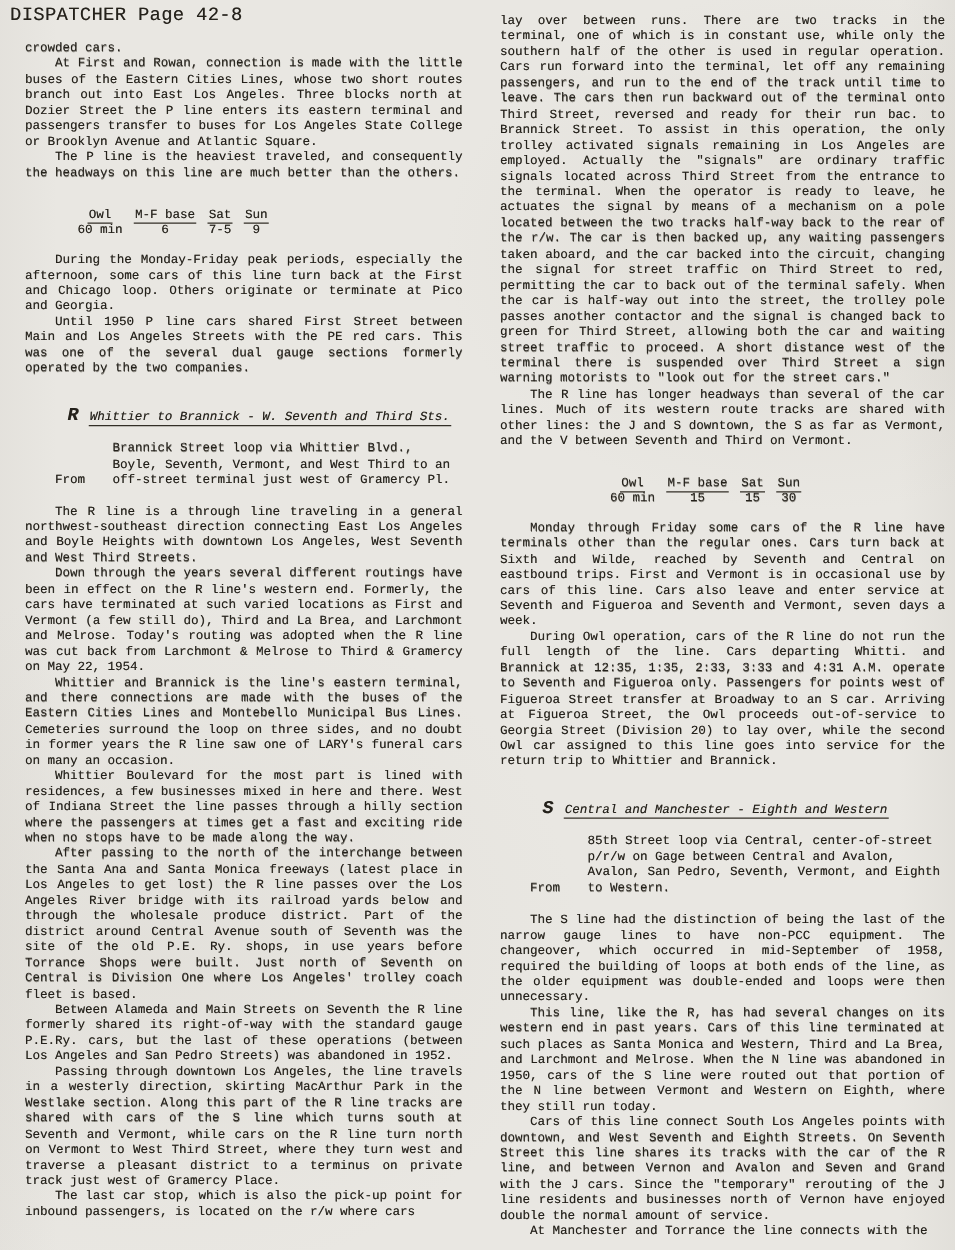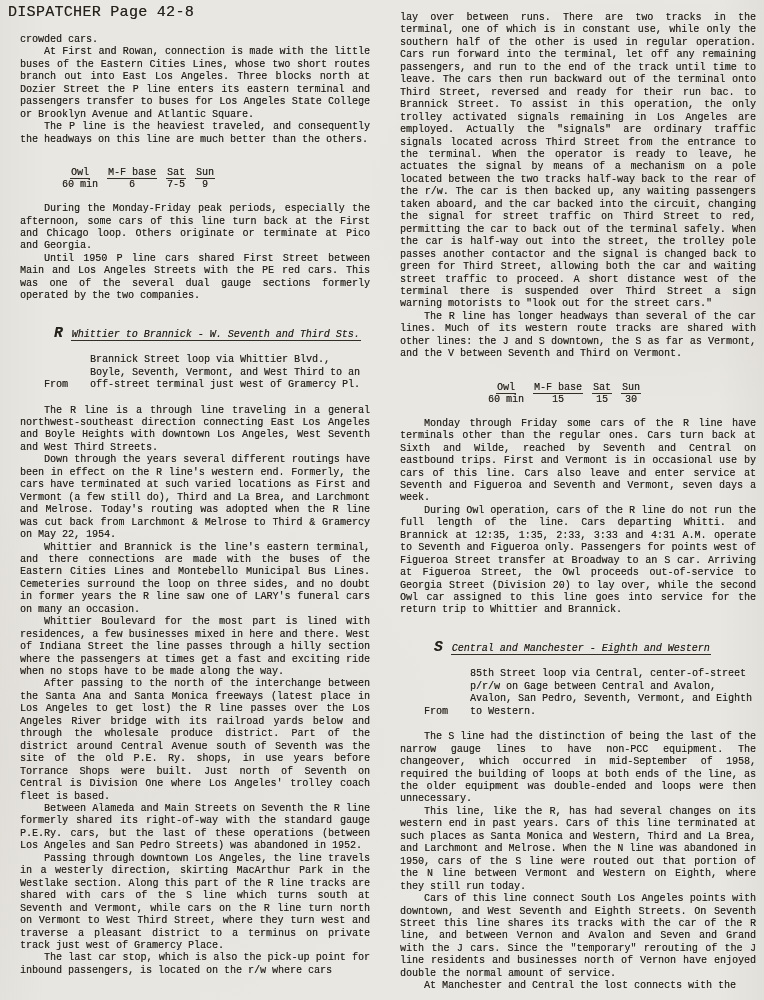--- a/index.html
+++ b/index.html
@@ -107,16 +107,16 @@
         <p class="para ind">Monday through Friday some cars of the R line have terminals other than the regular ones.  Cars turn back at Sixth and Wilde, reached by Seventh and Central on eastbound trips.  First and Vermont is in occasional use by cars of this line.  Cars also leave and enter service at Seventh and Figueroa and Seventh and Vermont, seven days a week.</p>
         <p class="para ind">During Owl operation, cars of the R line do not run the full length of the line.  Cars departing Whitti. and Brannick at 12:35, 1:35, 2:33, 3:33 and 4:31 A.M. operate to Seventh and Figueroa only.  Passengers for points west of Figueroa Street transfer at Broadway to an S car.  Arriving at Figueroa Street, the Owl proceeds out-of-service to Georgia Street (Division 20) to lay over, while the second Owl car assigned to this line goes into service for the return trip to Whittier and Brannick.</p>
         <div class="sec-head"><span class="sec-letter">S</span><span class="sec-title uline">Central and Manchester - Eighth and Western</span></div>
         <div class="from-block">
           <span class="from-label">From</span>
           <div class="from-text">85th Street loop via Central, center-of-street p/r/w on Gage between Central and Avalon, Avalon, San Pedro, Seventh, Vermont, and Eighth to Western.</div>
         </div>
         <p class="para ind">The S line had the distinction of being the last of the narrow gauge lines to have non-PCC equipment.  The changeover, which occurred in mid-September of 1958, required the building of loops at both ends of the line, as the older equipment was double-ended and loops were then unnecessary.</p>
         <p class="para ind">This line, like the R, has had several changes on its western end in past years.  Cars of this line terminated at such places as Santa Monica and Western, Third and La Brea, and Larchmont and Melrose.  When the N line was abandoned in 1950, cars of the S line were routed out that portion of the N line between Vermont and Western on Eighth, where they still run today.</p>
         <p class="para ind">Cars of this line connect South Los Angeles points with downtown, and West Seventh and Eighth Streets.  On Seventh Street this line shares its tracks with the car of the R line, and between Vernon and Avalon and Seven and Grand with the J cars.  Since the "temporary" rerouting of the J line residents and businesses north of Vernon have enjoyed double the normal amount of service.</p>
-        <p class="para ind">At Manchester and Central the lost connects with the</p>
+        <p class="para ind">At Manchester and Torrance the line connects with the</p>
       </div>
   </div>
 </div>
 
 </body></html>

